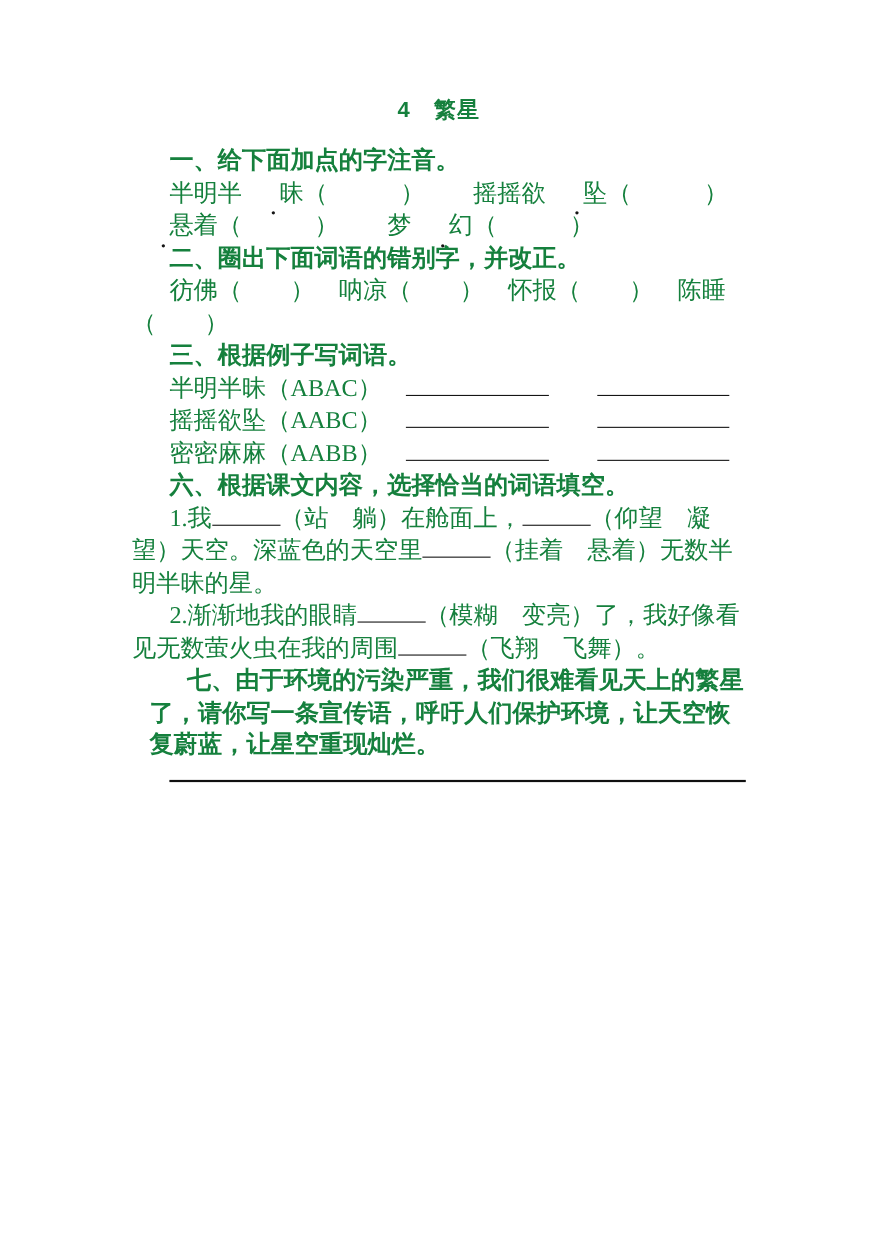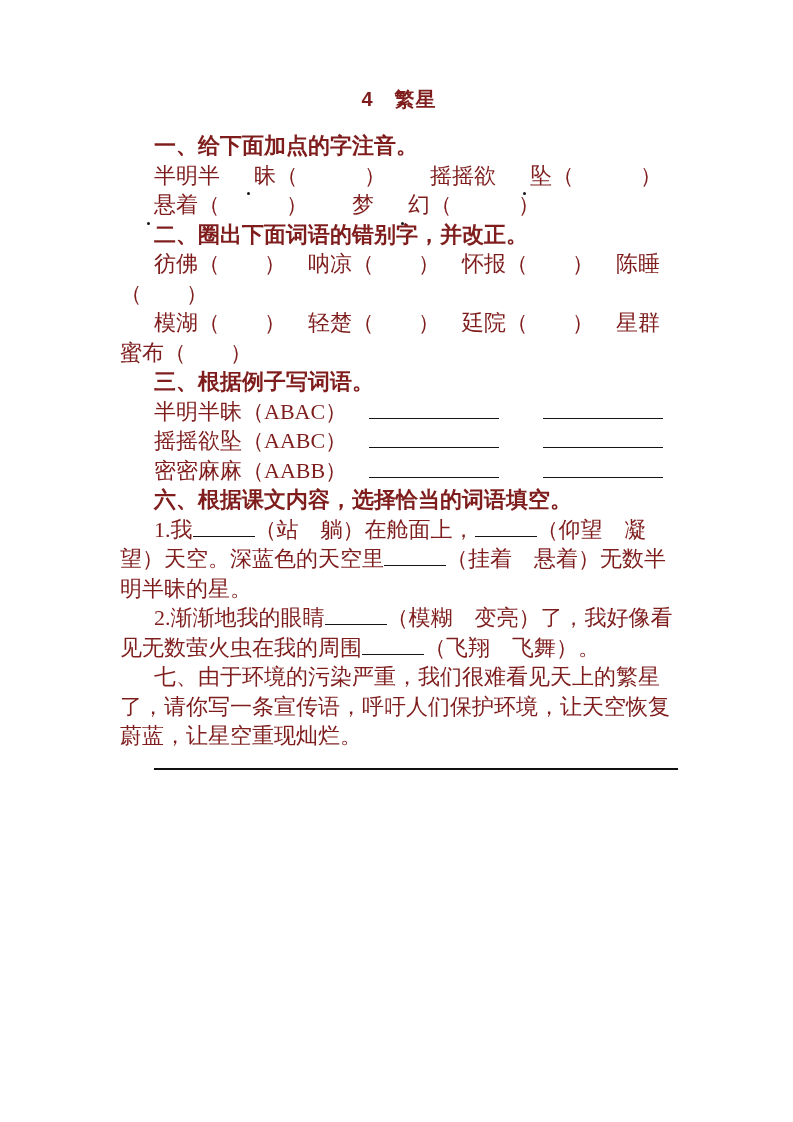--- a/index.html
+++ b/index.html
@@ -1,21 +1,21 @@
 <!DOCTYPE html>
 <html><head>
 <meta charset="utf-8">
 <style>
   html,body { margin:0; padding:0; background:#e8e8e8; }
   .page {
     position:relative;
     width:793px; height:1122px;
     margin:0 auto;
     background:#ffffff;
-    color:#7f1d1d;
+    color:#15803d;
     font-family:"Liberation Serif","DejaVu Serif",serif;
     overflow:hidden;
   }
   .content { padding:86px 115px 0 120px; }
   p { margin:0; font-size:22px; line-height:29.5px; }
   .indent { text-indent:34px; }
   .title {
     margin:0 0 18px 0;
     text-align:center;
     font-size:20px;
@@ -41,40 +41,39 @@
     width:3px; height:3px;
     margin-left:-1.5px;
     border-radius:50%;
     background:#151515;
   }
   .answer-line {
     margin:17px 0 12px 34px;
     height:0;
     border-bottom:2px solid #101010;
   }
-  .slogan { font-weight:400; font-family:"Liberation Sans","DejaVu Sans",sans-serif; }
+  .slogan { font-weight:700; font-family:"Liberation Sans","DejaVu Sans",sans-serif;margin-left:16px; }
   section { margin:0; }
 </style>
 </head>
 <body>
 
 <main class="page">
   <div class="content">
 
     <h1 class="title">4　繁星</h1>
 
     <section>
       <p class="heading indent">一、给下面加点的字注音。</p>
       <p class="indent"><span>半明半</span><span class="dotted">昧</span><span>（　　　）　　</span><span>摇摇欲</span><span class="dotted">坠</span><span>（　　　）　　</span><span class="dotted">悬</span><span>着（　　　）　　</span><span>梦</span><span class="dotted">幻</span><span>（　　　）</span></p>
     </section>
 
     <section>
       <p class="heading indent">二、圈出下面词语的错别字，并改正。</p>
       <p class="indent">彷佛（　　）　呐凉（　　）　怀报（　　）　陈睡（　　）</p>
-      <p class="indent">模湖（　　）　轻楚（　　）　廷院（　　）　星群蜜布（　　）</p>
     </section>
 
     <section>
       <p class="heading indent">三、根据例子写词语。</p>
       <p class="indent"><span>半明半昧（ABAC）　</span><span class="blank" style="width: 130px;"></span><span>　　</span><span class="blank" style="width: 120px;"></span></p>
       <p class="indent"><span>摇摇欲坠（AABC）　</span><span class="blank" style="width: 130px;"></span><span>　　</span><span class="blank" style="width: 120px;"></span></p>
       <p class="indent"><span>密密麻麻（AABB）　</span><span class="blank" style="width: 130px;"></span><span>　　</span><span class="blank" style="width: 120px;"></span></p>
     </section>
 
 

